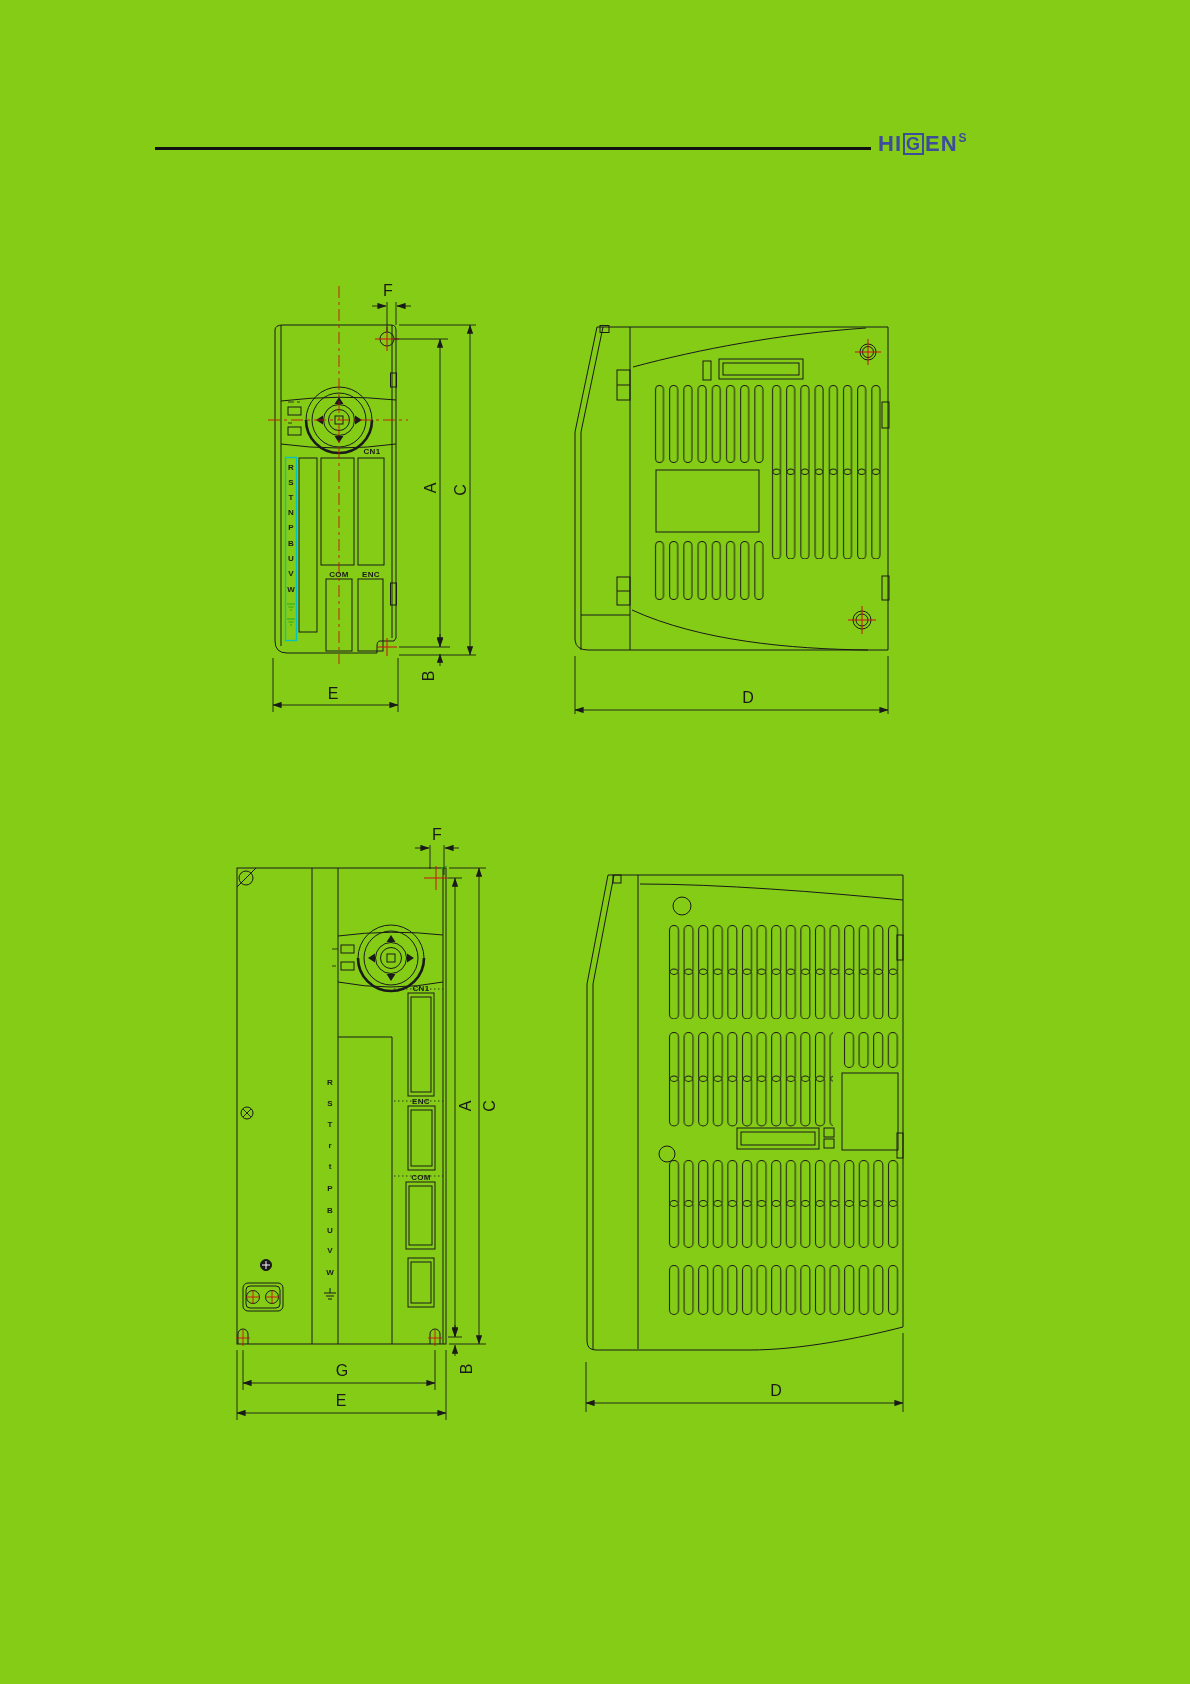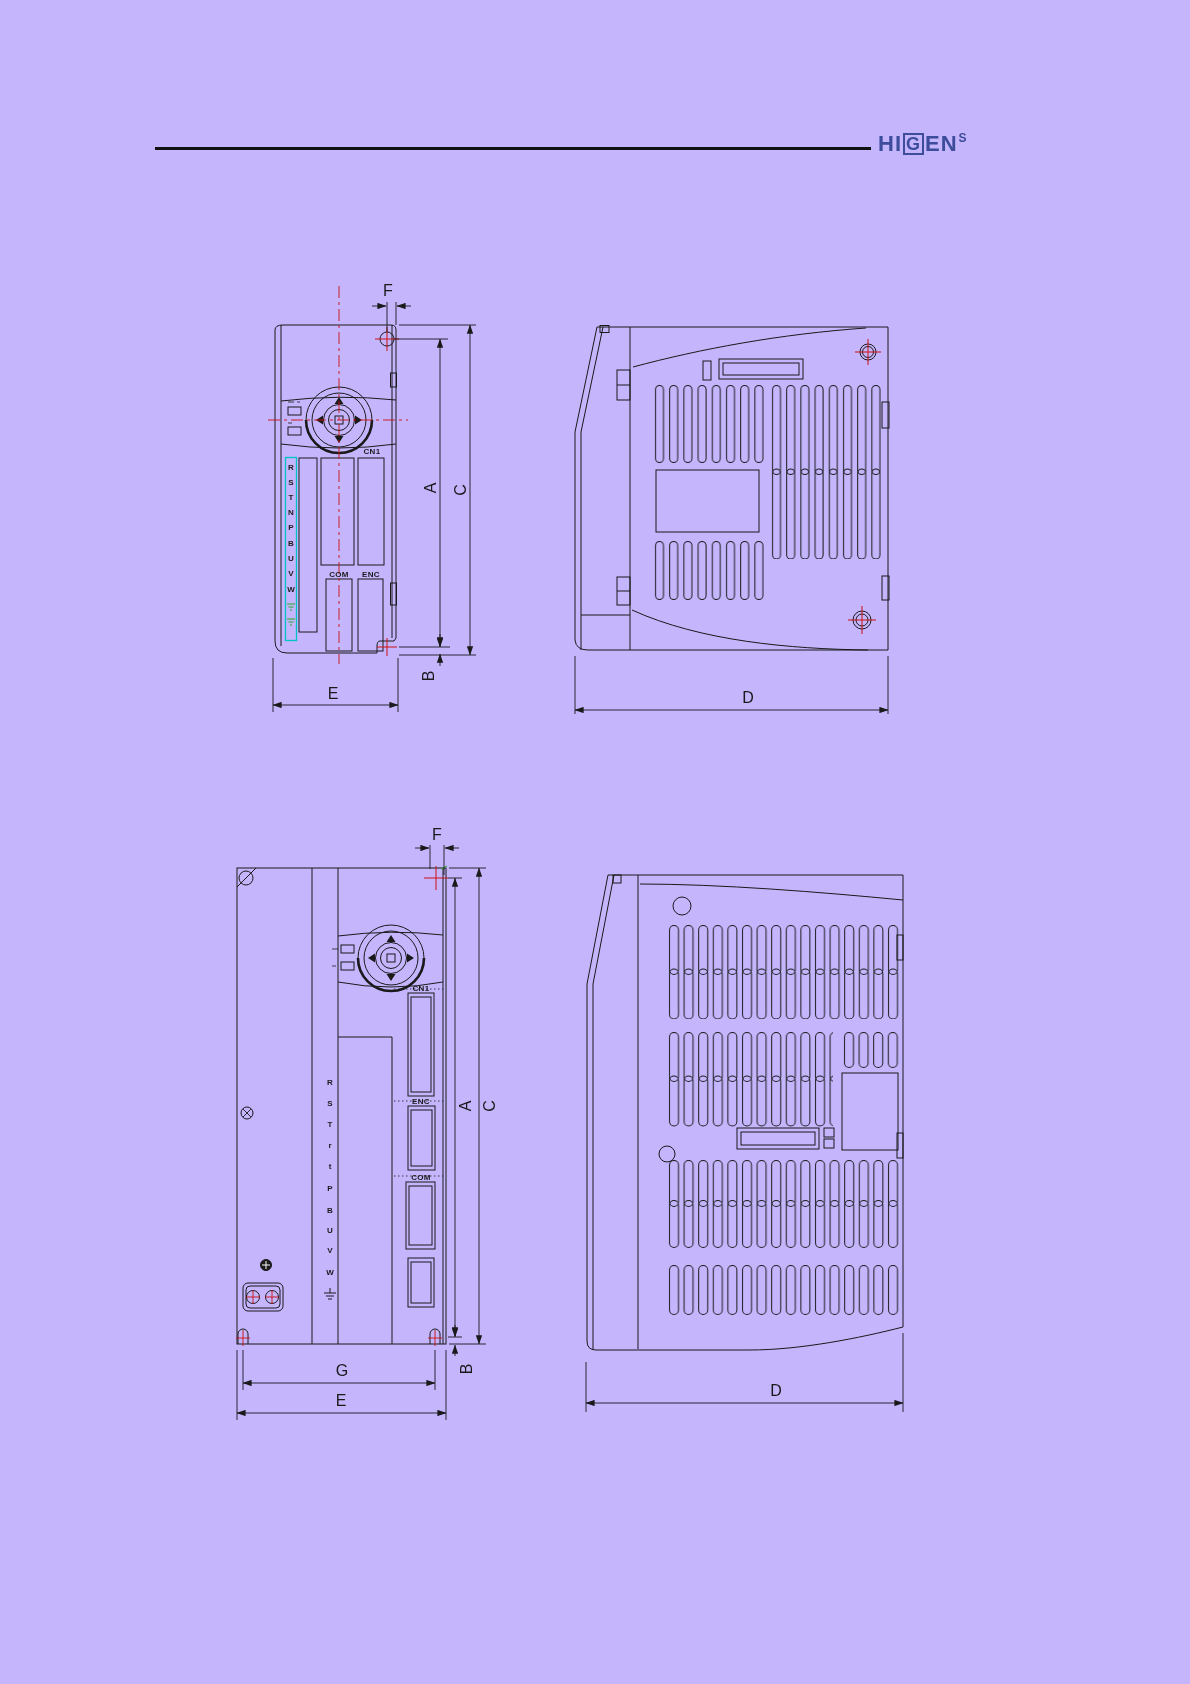--- a/index.html
+++ b/index.html
@@ -1,16 +1,16 @@
 <!DOCTYPE html>
 <html><head>
 <meta charset="utf-8">
 <style>
   html,body{margin:0;padding:0;background:#e8e8e8;}
-  .page{position:relative;width:1190px;height:1684px;background:#c4b5fd;margin:0 auto;
+  .page{position:relative;width:1190px;height:1684px;background:#84cc16;margin:0 auto;
         font-family:"Liberation Sans",sans-serif;overflow:hidden;}
   .art{position:absolute;left:0;top:0;}
   .hr-rule{position:absolute;left:155px;top:147px;width:716px;height:3px;background:#111;}
   .logo{position:absolute;left:878px;top:131px;color:#3e4c9c;font-weight:bold;
         font-size:22px;letter-spacing:1px;display:flex;align-items:center;}
   .logo .gbox{border:2.5px solid #3e4c9c;padding:0 1px;margin:0 1px;line-height:18px;font-size:18px;}
   .logo sup{font-size:12px;margin-left:1px;transform:translateY(-6px);}
   .lbl{position:absolute;transform:translate(-50%,-50%);color:#1a1a1a;white-space:nowrap;}
   .dim{font-size:16px;font-weight:400;}
   .rot{transform:translate(-50%,-50%) rotate(-90deg);}

